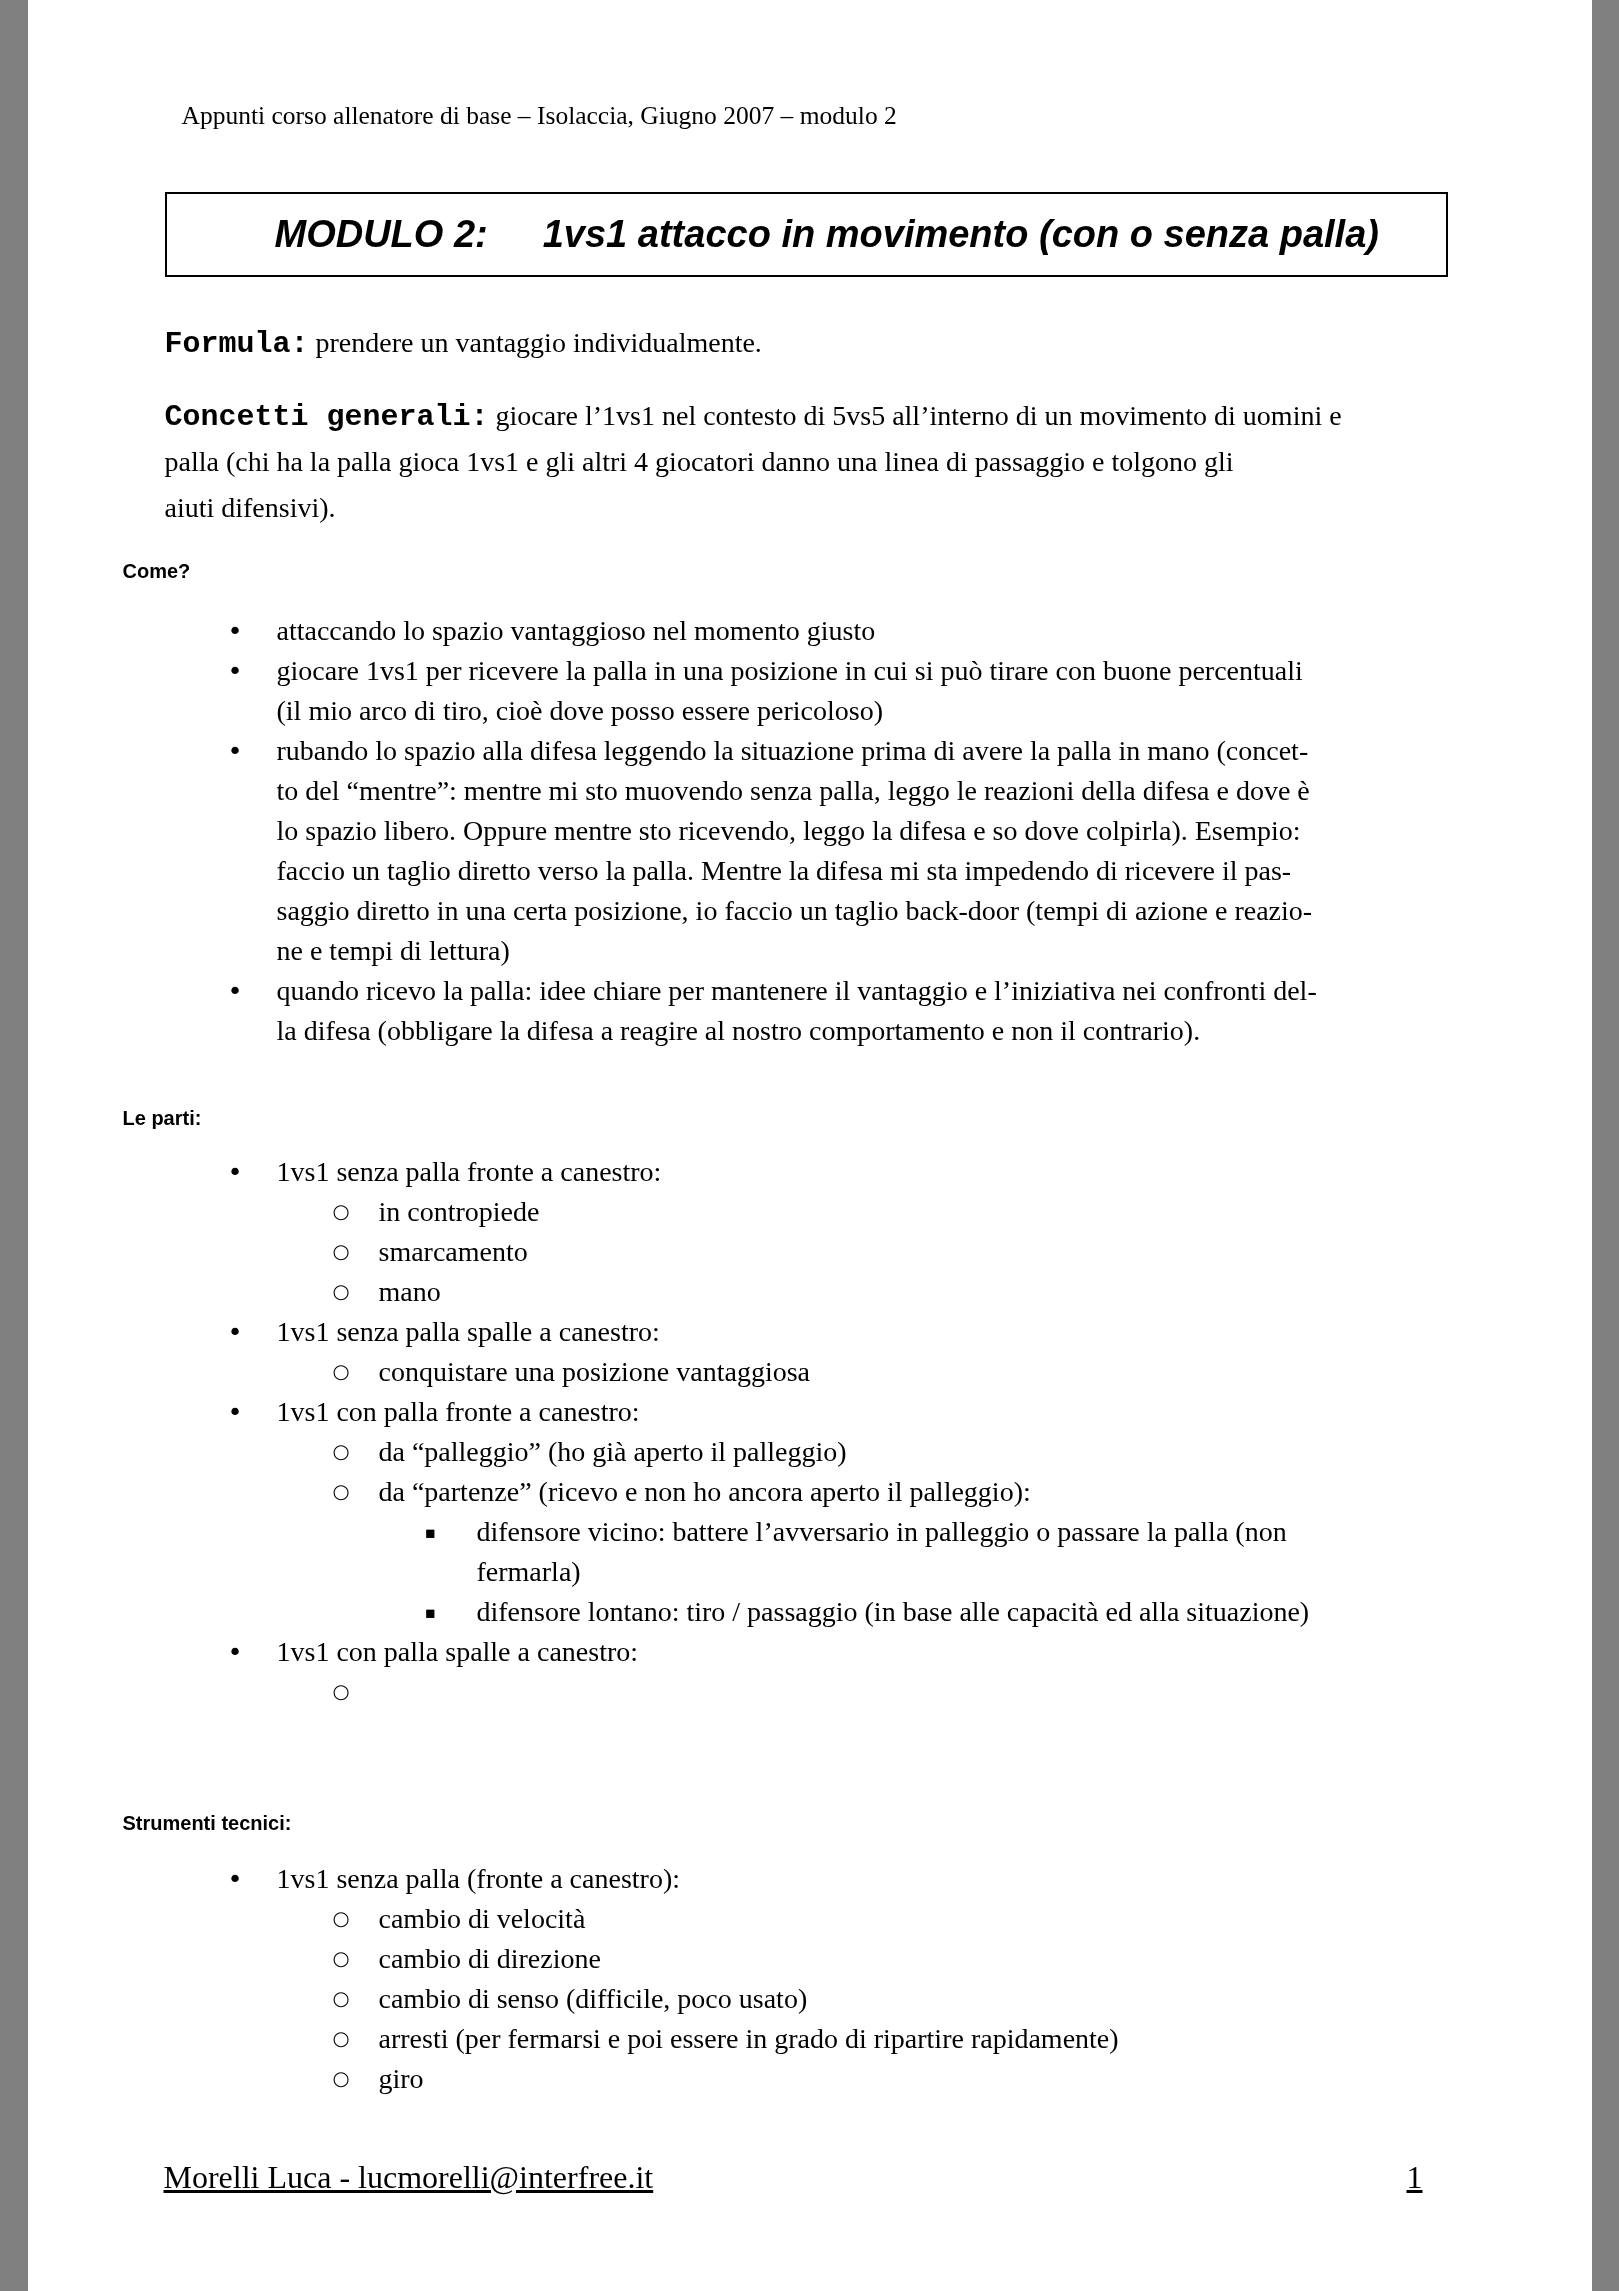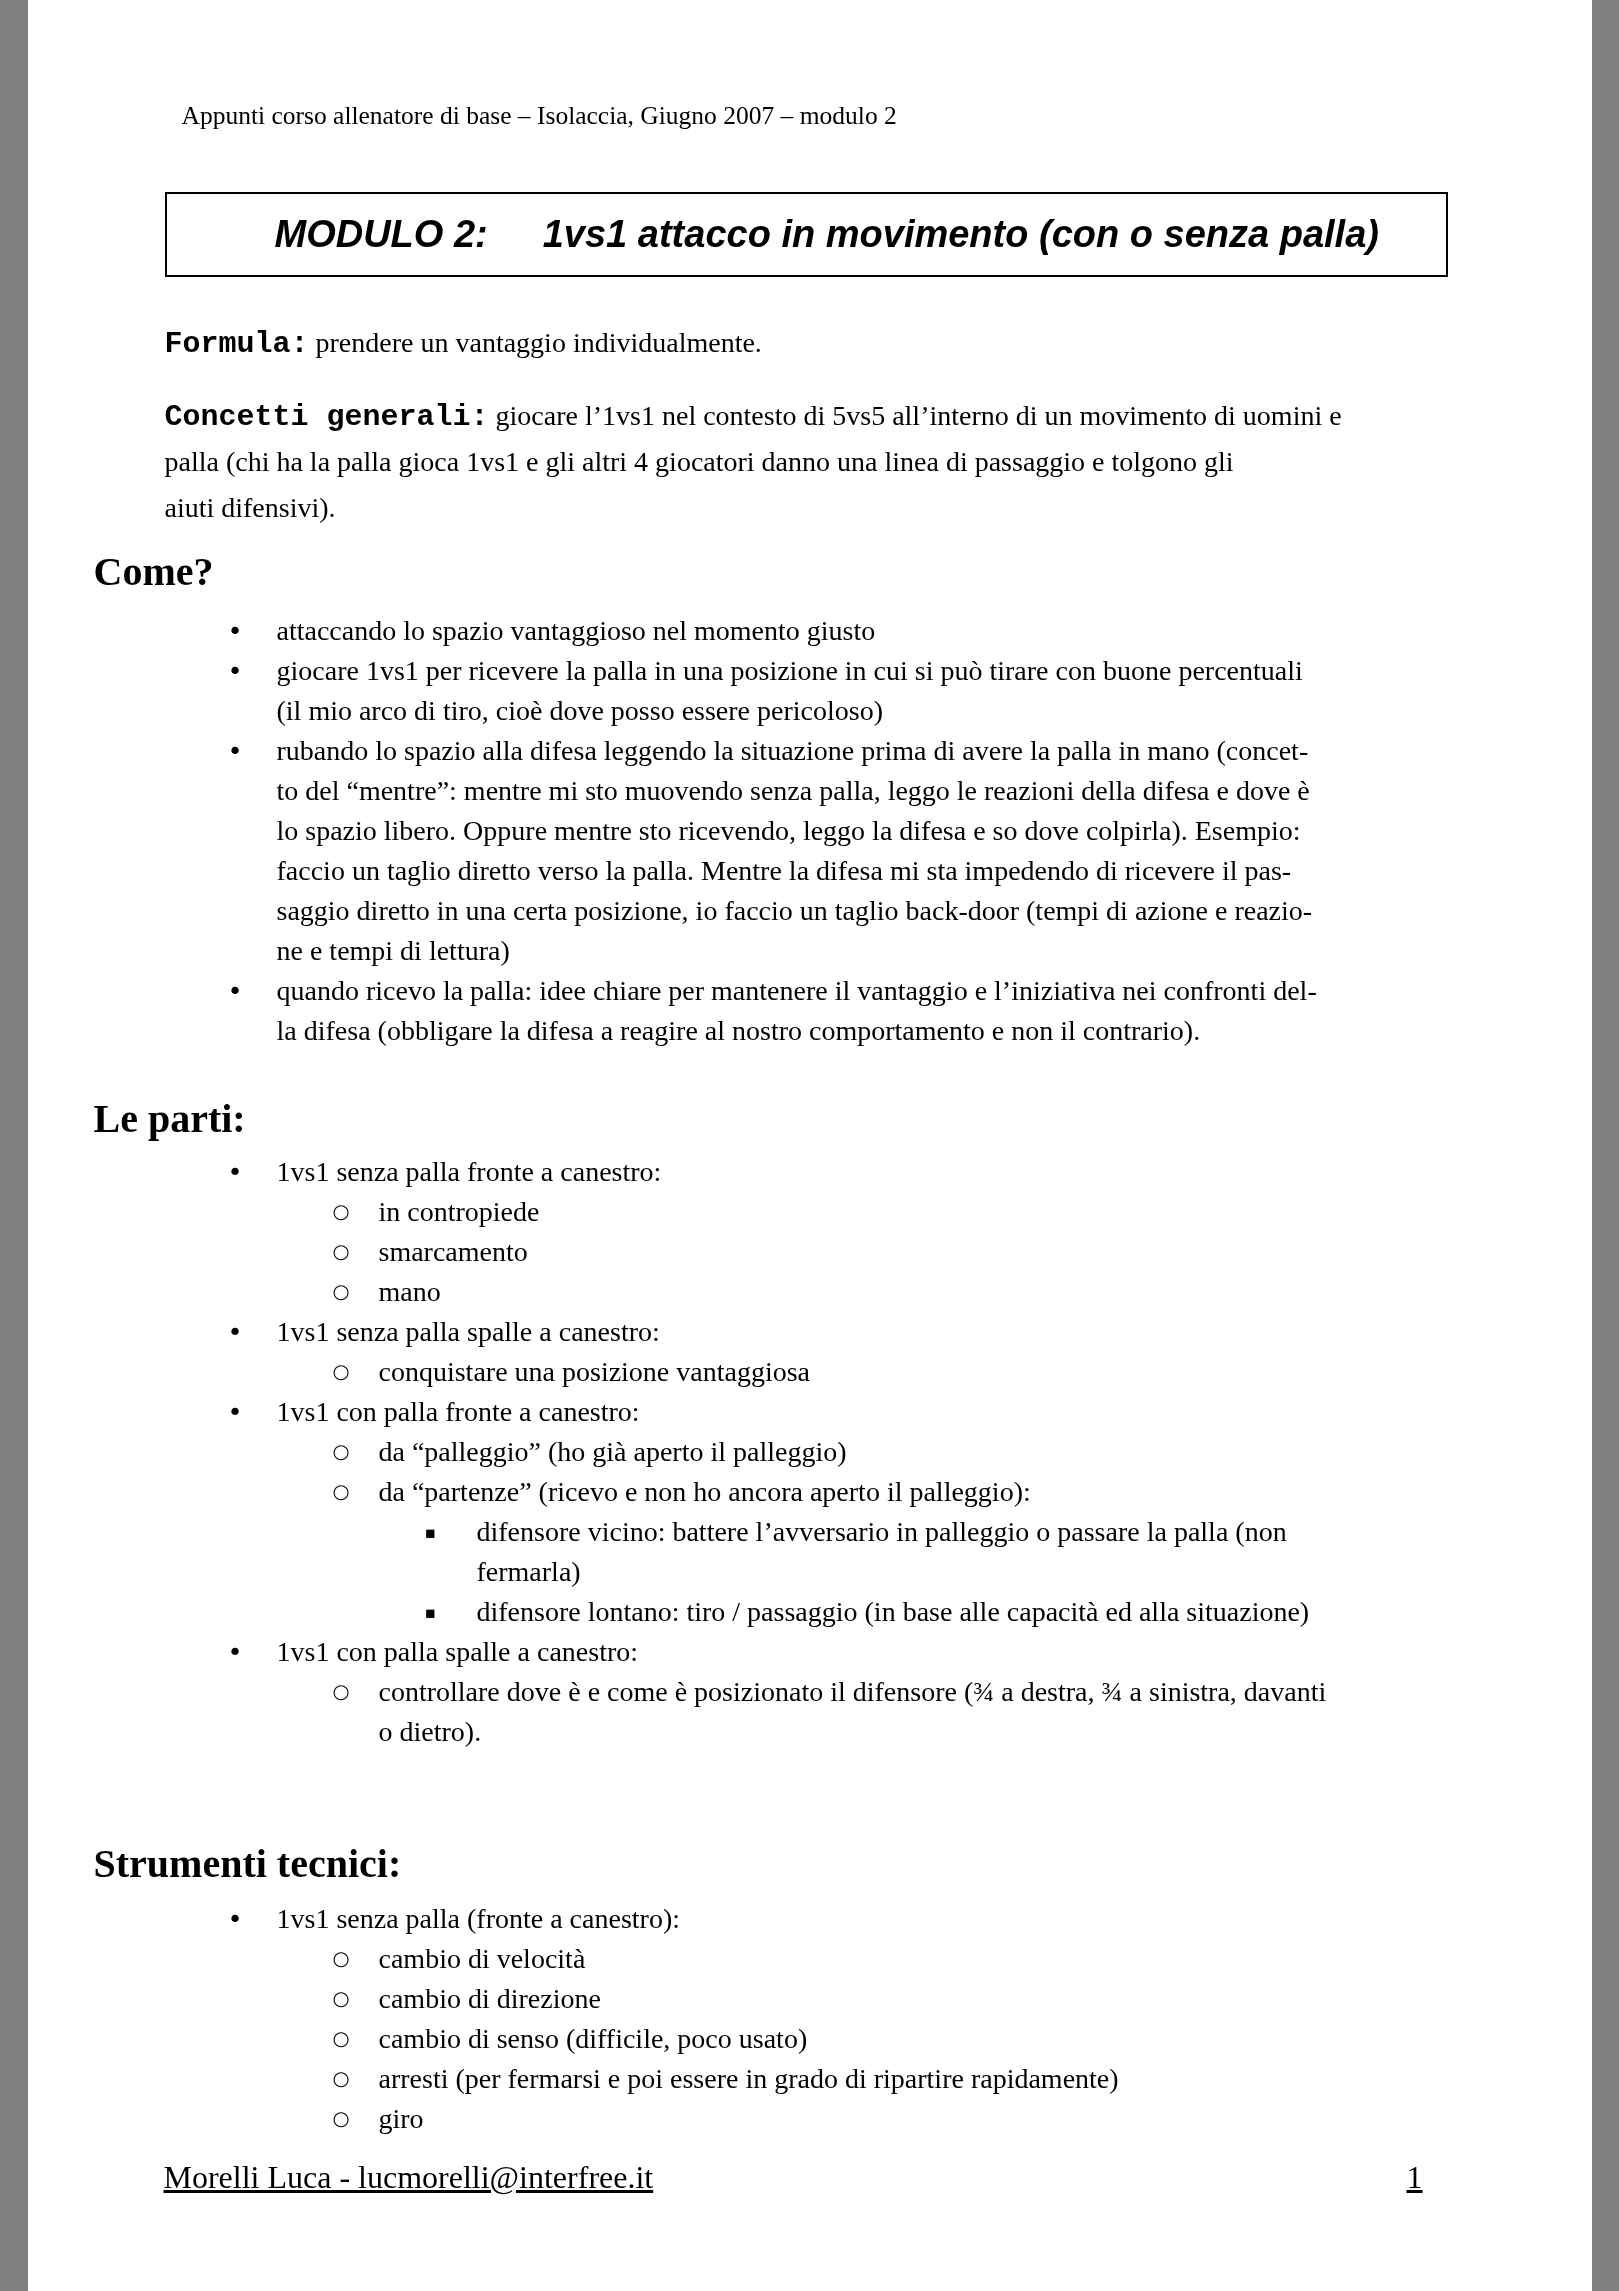--- a/index.html
+++ b/index.html
@@ -41,24 +41,24 @@
   }
   .para-formula { margin-top: 44px; line-height: 43px; }
   .para-concetti { margin-top: 27.4px; line-height: 42px; }
   .plabel {
     font-family: Liberation Mono, monospace;
     font-weight: bold;
     font-size: 30px;
   }
   .ptext { font-size: 28px; white-space: pre-wrap; }
   .h2 {
-    margin-left: 66px;
-    font-family: Liberation Serif, serif;
+    margin-left: 95px;
+    font-family: Liberation Sans, sans-serif;
     font-weight: bold;
-    font-size: 40px;
+    font-size: 20px;
     line-height: 35px;
   }
   .h2-come { margin-top: 20.6px; }
   .h2-parti { margin-top: 50px; }
   .h2-strumenti { margin-top: 94px; }
   .doc-list { font-size: 28px; line-height: 40px; }
   .list-come { margin-top: 21.6px; }
   .list-parti { margin-top: 16.7px; }
   .list-strumenti { margin-top: 17.6px; }
   .li { display: flex; }
@@ -182,22 +182,20 @@
     <div class="li l3">
       <span class="b">▪</span>
       <span class="t">difensore lontano: tiro / passaggio (in base alle capacità ed alla situazione)</span>
     </div>
     <div class="li l1">
       <span class="b">•</span>
       <span class="t">1vs1 con palla spalle a canestro:</span>
     </div>
     <div class="li l2">
       <span class="b">○</span>
-      <span class="t">controllare dove è e come è posizionato il difensore (¾ a destra, ¾ a sinistra, davanti
-o dietro).</span>
     </div>
   </div>
 
   <div class="h2 h2-strumenti">Strumenti tecnici:</div>
 
   <div class="doc-list list-strumenti">
     <div class="li l1">
       <span class="b">•</span>
       <span class="t">1vs1 senza palla (fronte a canestro):</span>
     </div>

